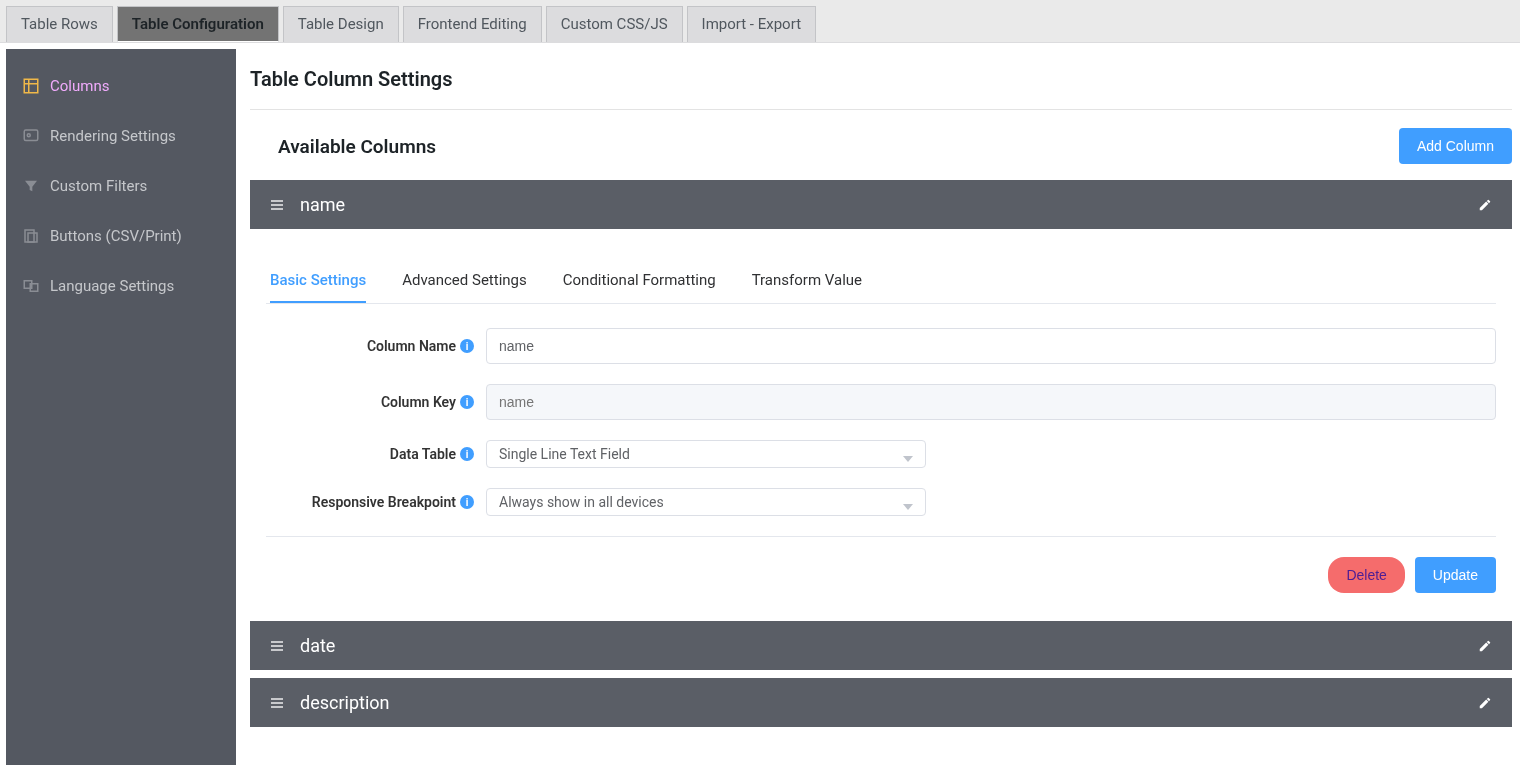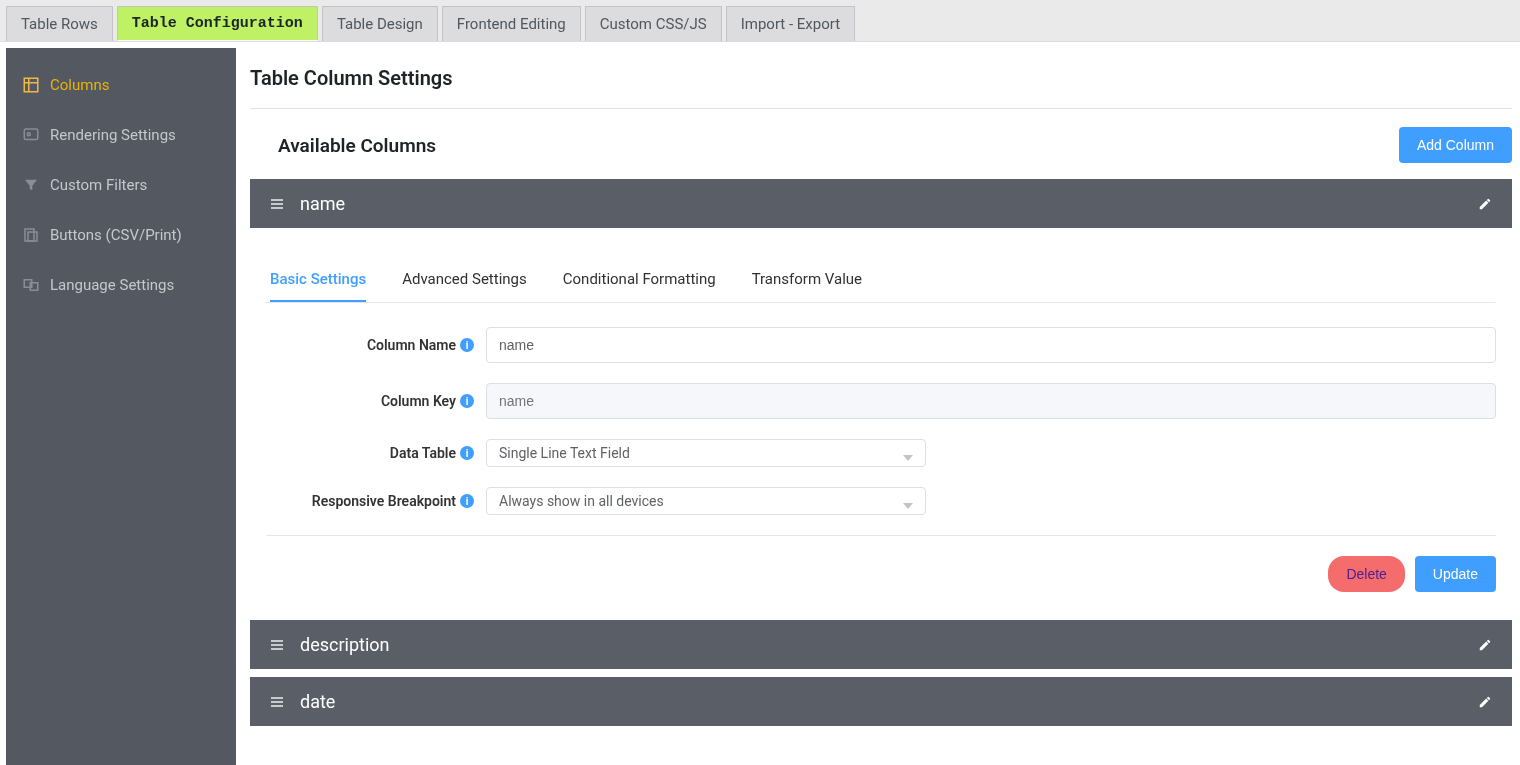--- a/index.html
+++ b/index.html
@@ -1,25 +1,25 @@
 <!DOCTYPE html>
 <html><head>
 <meta charset="utf-8">
 <style>
 * { box-sizing: border-box; margin: 0; padding: 0; }
 body { font-family: -apple-system, BlinkMacSystemFont, "Segoe UI", Roboto, "Helvetica Neue", Arial, sans-serif; font-size: 14px; color: #333; background: #fff; }
 
 .top-tabs { background: #eaeaea; border-bottom: 1px solid #dcdcde; display: flex; padding: 6px 6px 0 6px; gap: 4px; }
 .top-tab { background: #dcdcde; border: 1px solid #c3c4c7; border-bottom: none; padding: 8px 14px; color: #50575e; font-size: 15px; cursor: pointer; }
-.top-tab.active { background: #bef264; color: #1d2327; font-weight: 600; border-bottom: 1px solid #fff; position: relative; z-index: 2; font-family: Liberation Mono, monospace; }
+.top-tab.active { background: #737373; color: #1d2327; font-weight: 600; border-bottom: 1px solid #fff; position: relative; z-index: 2; }
 
 .layout { display: flex; width: 100%; }
 .sidebar { width: 230px; background: #545861; min-height: 720px; padding-top: 12px; margin: 6px; }
 .sidebar-item { display: flex; align-items: center; gap: 10px; padding: 16px 16px; color: #c5c7cb; cursor: pointer; font-size: 15px; }
-.sidebar-item.active { color: #eab308; }
+.sidebar-item.active { color: #f0abfc; }
 .sidebar-icon { width: 18px; height: 18px; display: inline-flex; align-items: center; justify-content: center; }
 
 .content { flex: 1; padding: 14px 8px 40px 8px; background: #fff; }
 .page-title { font-size: 20px; font-weight: 600; color: #1d2327; padding: 10px 0 18px 0; border-bottom: 1px solid #e3e3e3; margin-bottom: 18px; }
 
 .section-header-row { display: flex; justify-content: space-between; align-items: center; margin-bottom: 16px; margin-left: 28px; }
 .section-title { font-size: 19px; font-weight: 600; color: #1d2327; }
 .btn { border: none; border-radius: 4px; padding: 10px 18px; font-size: 14px; cursor: pointer; }
 .btn-primary { background: #409eff; color: #fff; }
 .btn-danger { background: #f56c6c; color: #4c1d95; border-radius: 16px; }
@@ -196,39 +196,39 @@
 
     <div class="collapsed-column">
       <div class="left">
         <span class="drag-icon">
           <svg width="18" height="16" viewBox="0 0 24 24" stroke="#fff" stroke-width="2">
               <line x1="3" y1="6" x2="21" y2="6"></line>
               <line x1="3" y1="12" x2="21" y2="12"></line>
               <line x1="3" y1="18" x2="21" y2="18"></line>
             </svg>
         </span>
-        <span>description</span>
+        <span>date</span>
       </div>
       <span class="edit-icon">
         <svg width="14" height="14" viewBox="0 0 24 24" fill="#fff">
             <path d="M3 17.25V21h3.75L17.81 9.94l-3.75-3.75L3 17.25zM20.71 7.04a1 1 0 000-1.41l-2.34-2.34a1 1 0 00-1.41 0l-1.83 1.83 3.75 3.75 1.83-1.83z"></path>
           </svg>
       </span>
     </div>
 
     <div class="collapsed-column">
       <div class="left">
         <span class="drag-icon">
           <svg width="18" height="16" viewBox="0 0 24 24" stroke="#fff" stroke-width="2">
               <line x1="3" y1="6" x2="21" y2="6"></line>
               <line x1="3" y1="12" x2="21" y2="12"></line>
               <line x1="3" y1="18" x2="21" y2="18"></line>
             </svg>
         </span>
-        <span>date</span>
+        <span>description</span>
       </div>
       <span class="edit-icon">
         <svg width="14" height="14" viewBox="0 0 24 24" fill="#fff">
             <path d="M3 17.25V21h3.75L17.81 9.94l-3.75-3.75L3 17.25zM20.71 7.04a1 1 0 000-1.41l-2.34-2.34a1 1 0 00-1.41 0l-1.83 1.83 3.75 3.75 1.83-1.83z"></path>
           </svg>
       </span>
     </div>
 
   </div>
 </div>

